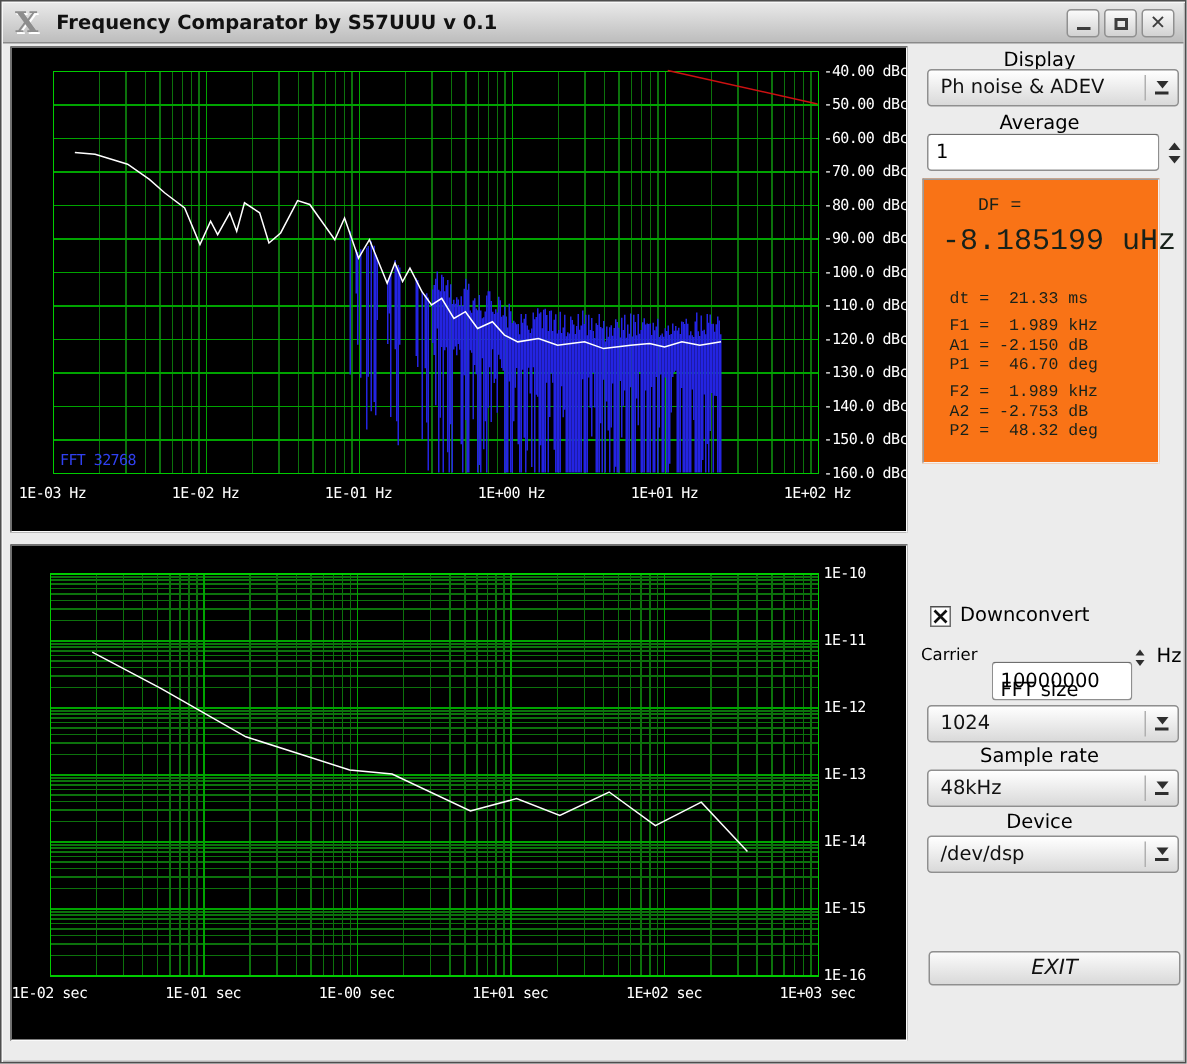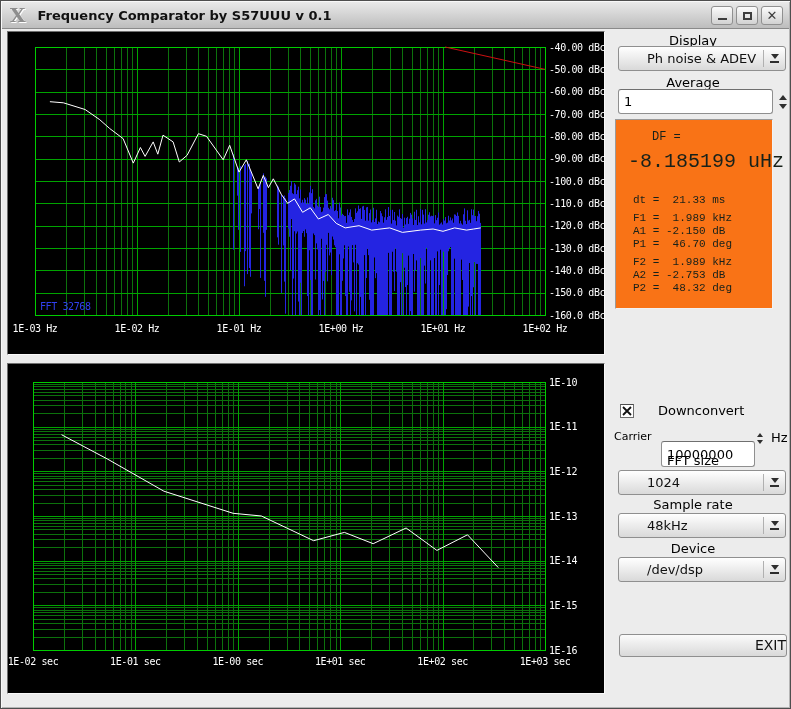--- a/index.html
+++ b/index.html
@@ -41,21 +41,21 @@
   }
   .top-panel { left:5px; top:2px; width:598px; height:324px; }
   .bottom-panel { left:5px; top:334px; width:598px; height:331px; }
   .panel svg { display:block; }
   .sidebar { position:absolute; left:603px; top:0; width:176px; height:100%; }
   .s-label { position:absolute; width:100%; text-align:center; font-size:13px; color:#000; }
   .combo {
     position:absolute; left:13px; width:168px; height:25px;
     border:1px solid #8f8f8f; border-radius:3px;
     background:linear-gradient(#ffffff,#d9d9d9);
-    font-size:13px; color:#111; display:flex; align-items:center;padding-left:20px;
+    font-size:13px; color:#111; display:flex; align-items:center;
   }
   .combo-value { padding-left:8px; flex:1; }
   .combo-arrow {
     width:22px; height:17px; border-left:1px solid #b0b0b0;
     display:flex; flex-direction:column; align-items:center; justify-content:center;
   }
   .tri-down { width:0; height:0; border-left:4px solid transparent; border-right:4px solid transparent; border-top:5px solid #2e2e2e; }
   .tri-up   { width:0; height:0; border-left:4px solid transparent; border-right:4px solid transparent; border-bottom:5px solid #2e2e2e; }
   .arrow-bar { width:9px; height:2px; background:#2e2e2e; margin-top:2px; }
   .entry {
@@ -69,38 +69,39 @@
     position:absolute; left:10px; top:90px; width:158px; height:190px;
     background:#f97316;
     border:1px solid; border-color:#9a9a9a #f2f2f2 #f2f2f2 #9a9a9a;
     font-family:Liberation Mono, monospace; color:#17211a;
   }
   .df-label { font-size:12px; margin:10px 0 0 36px; white-space:pre; }
   .df-value { font-size:20px; margin:6px 0 0 12px; white-space:pre; }
   .iline { font-size:11px; line-height:13px; margin-left:17px; white-space:pre; }
   .iline.first { margin-top:21px; }
   .iline.gap { margin-top:5px; }
-  .checkrow { position:absolute; left:15px; top:374px; display:flex; align-items:center; gap:24px; }
+  .checkrow { position:absolute; left:15px; top:374px; display:flex; align-items:center; gap:6px; }
   .checkbox {
     width:14px; height:14px; background:#fff;
     border:1px solid #6d6d6d; border-top-color:#4d4d4d;
     display:flex; align-items:center; justify-content:center;
   }
   .checkrow .cb-label { font-size:13px; color:#000; }
   .carrier-row { position:absolute; left:0; top:396px; width:100%; height:26px; }
   .carrier-row .c-label { position:absolute; left:9px; top:5px; font-size:11px; }
   .carrier-row .entry { left:56px; top:16px; width:94px; height:26px;text-align:right; }
   .carrier-row .spincol { left:152px; top:1px; height:24px; gap:3px; }
   .carrier-row .c-unit { position:absolute; left:166px; top:5px; font-size:13px; }
   .exit-btn {
     position:absolute; left:14px; top:605px; width:168px; height:23px;
     border:1px solid #8f8f8f; border-radius:3px;
     background:linear-gradient(#fbfbfb,#d9d9d9);
-    font-size:14px; color:#111; text-align:right; line-height:21px;
+    font-size:14px; color:#111; text-align:center; line-height:21px;
     font-family:"DejaVu Sans","Liberation Sans",sans-serif;
+    font-style:italic;
   }
 </style>
 </head>
 <body>
 
 <div class="window">
   <div class="titlebar">
     <span class="xlogo">X</span>
     <span class="title">Frequency Comparator by S57UUU  v 0.1</span>
     <span class="winbtns">

